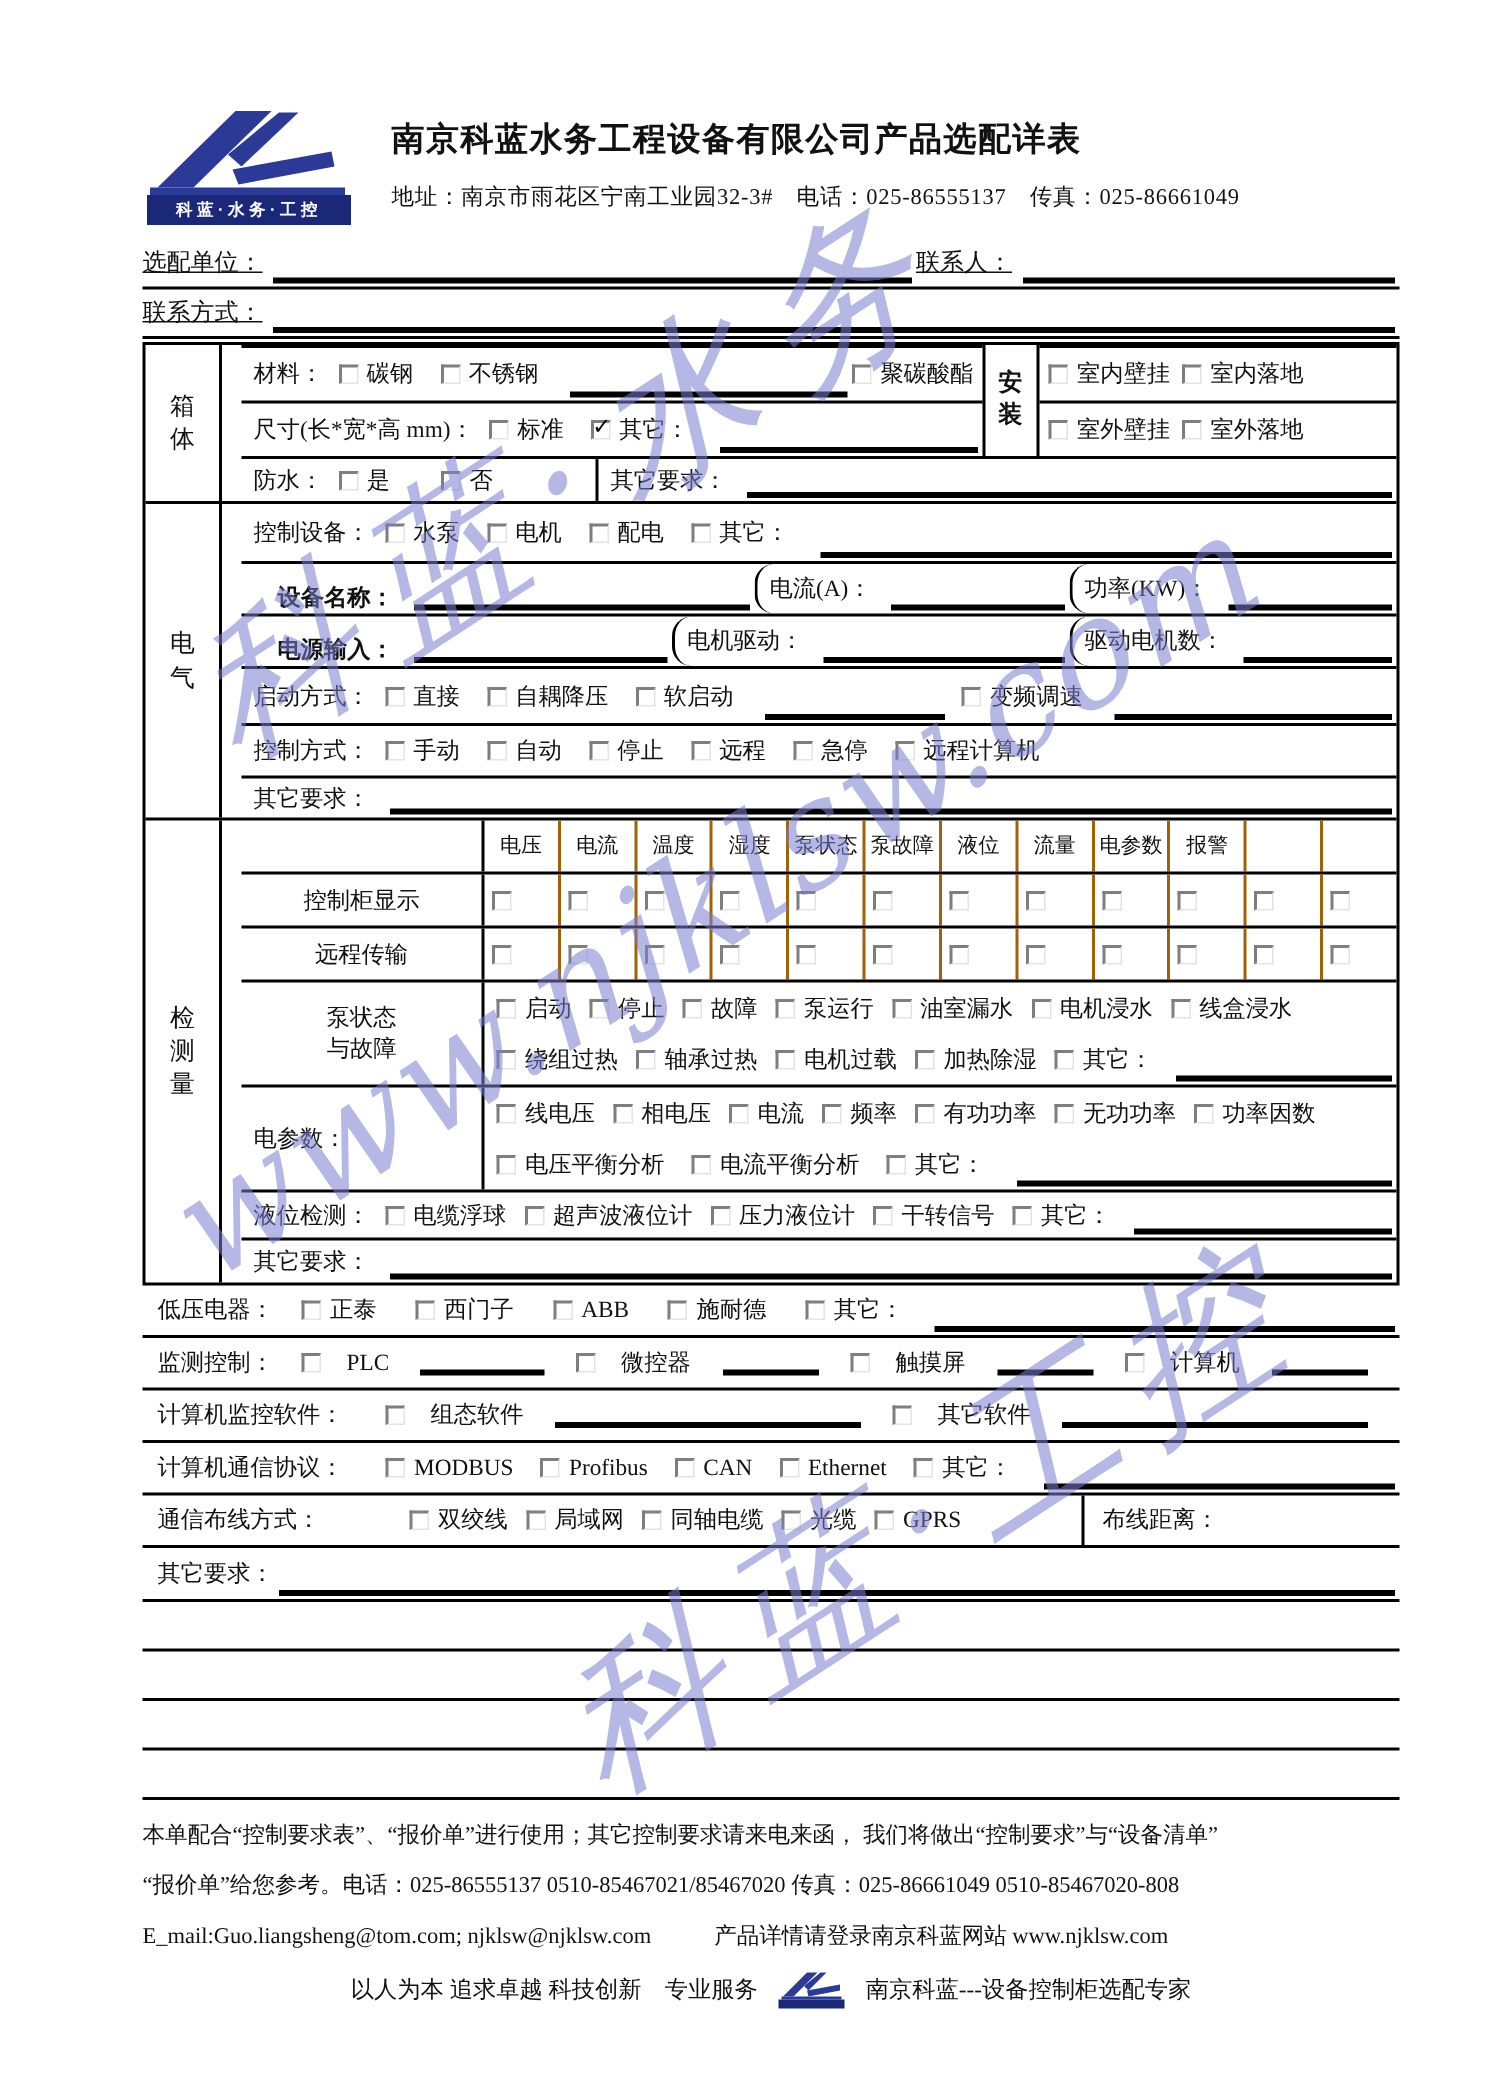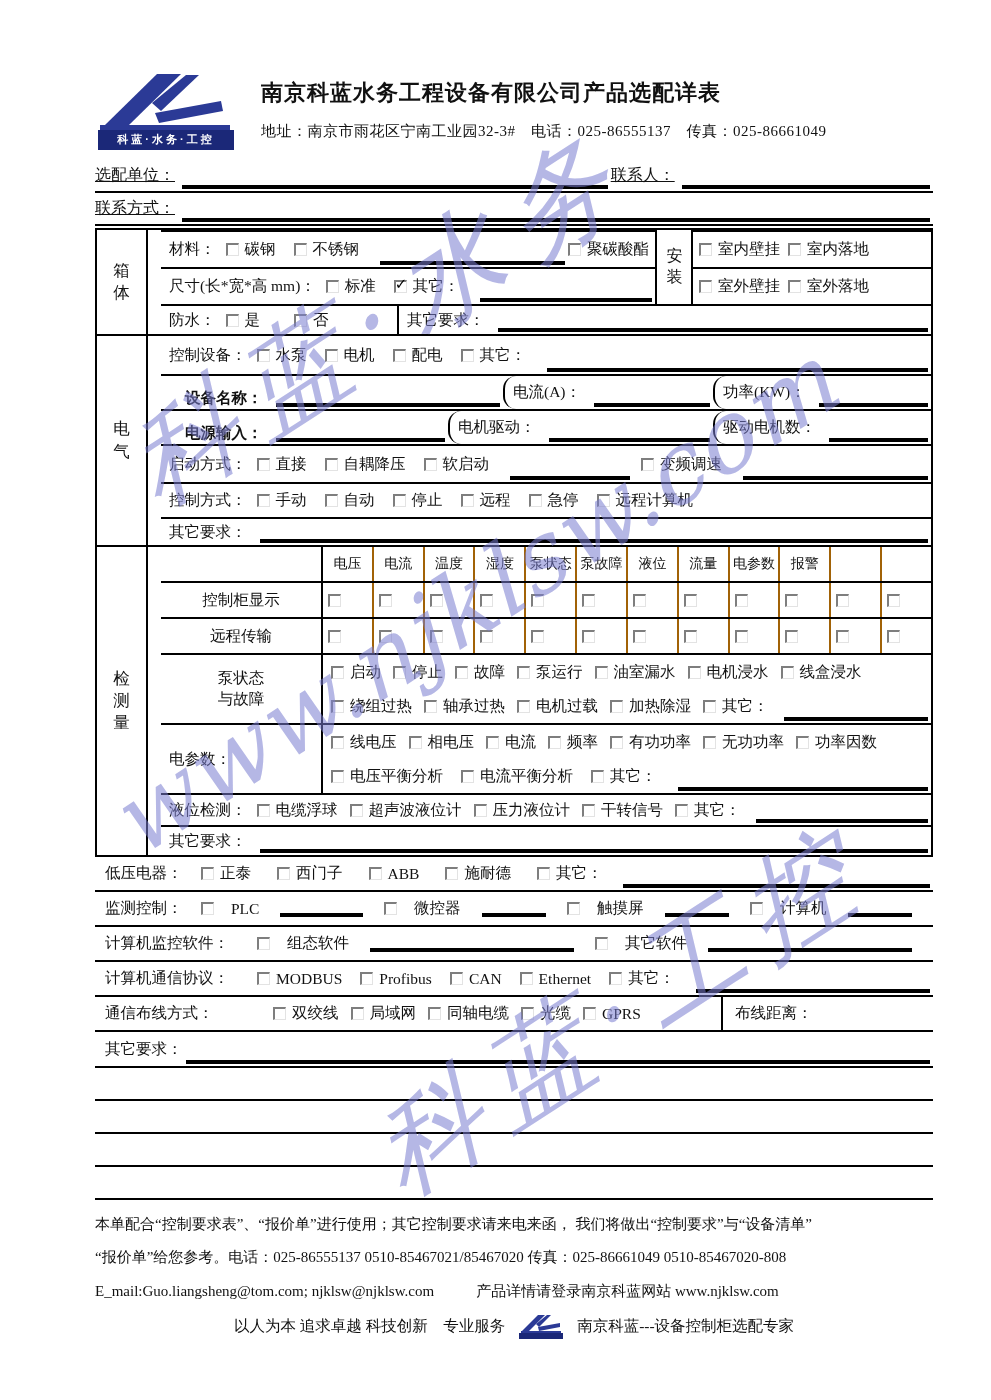--- a/index.html
+++ b/index.html
@@ -58,21 +58,21 @@
   .sect-body { flex:1; display:flex; flex-direction:column; min-width:0;margin-left:13px; }
   .row { display:flex; align-items:center; border-top:2px solid #000; min-height:35px; font-size:15.5px; padding-left:8px; }
   .sect-body > .row:first-child, .sect-body > .top:first-child { border-top:none; }
   .row .rlbl { white-space:nowrap; margin-right:10px; }
 
   
   .top { display:flex; }
   .box-left { flex:1; display:flex; flex-direction:column; min-width:0; }
   .box-left .row { min-height:37px; }
   .inst-label { width:36px; flex:none; border-left:2px solid #000; display:flex; align-items:center; justify-content:center; font-size:16px; }
-  .inst-label span { display:block; width:17px; word-break:break-all; text-align:right; line-height:1.3; }
+  .inst-label span { display:block; width:17px; word-break:break-all; text-align:left; line-height:1.3;font-weight:bold; }
   .inst-opts { width:240px; flex:none; border-left:2px solid #000; display:flex; flex-direction:column; }
   .inst-opts .row { padding-left:6px; min-height:37px; }
   .inst-opts .row .opt { margin-right:8px; }
 
   .cell-bl { border-left:2px solid #000; align-self:stretch; display:flex; align-items:center; padding-left:8px; }
   .wp-left { width:228px; flex:none; display:flex; align-items:center; }
 
   
   .c1 { flex:none; display:flex; align-items:flex-end; align-self:stretch; padding-left:24px;font-weight:bold; }
   .c2,.c3 { border-left:2px solid #000; align-self:stretch; display:flex; align-items:center; padding-left:8px;border-radius:13px; }

